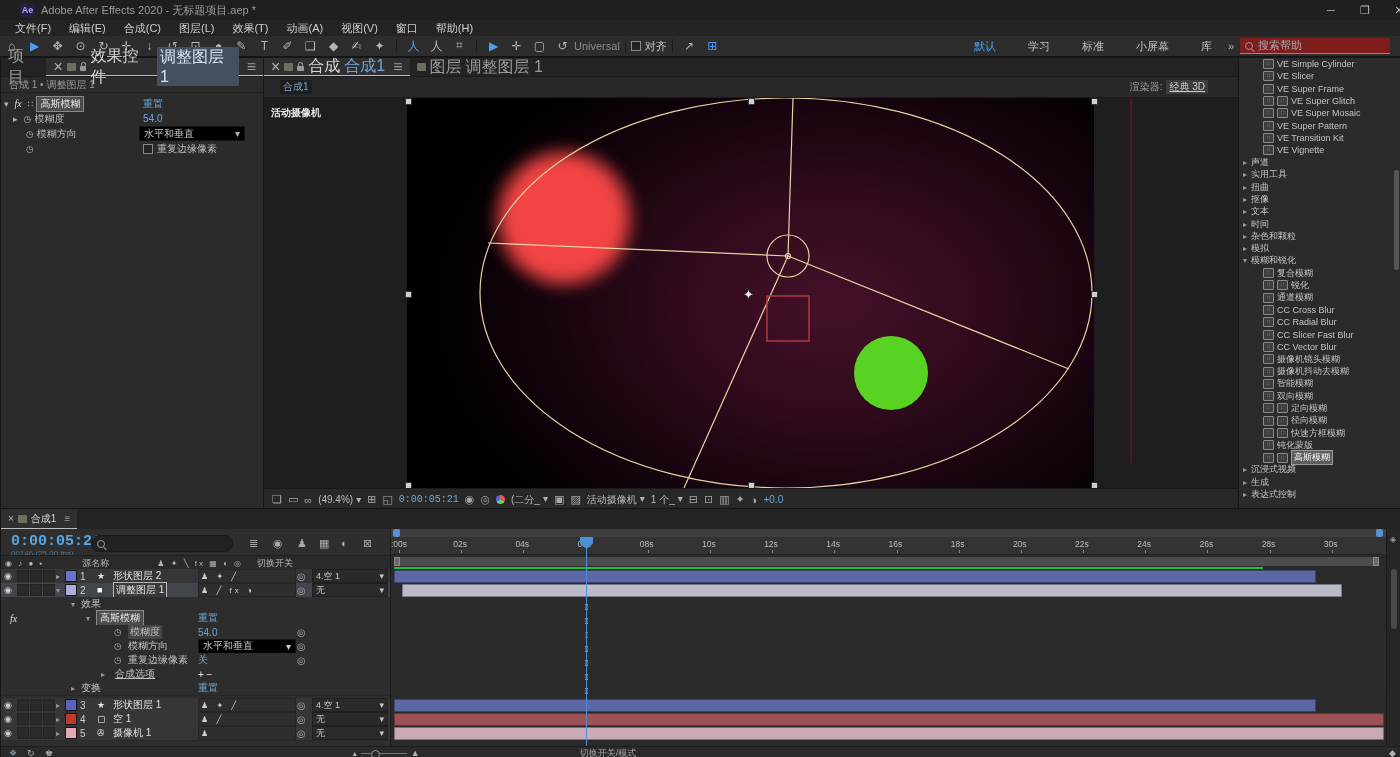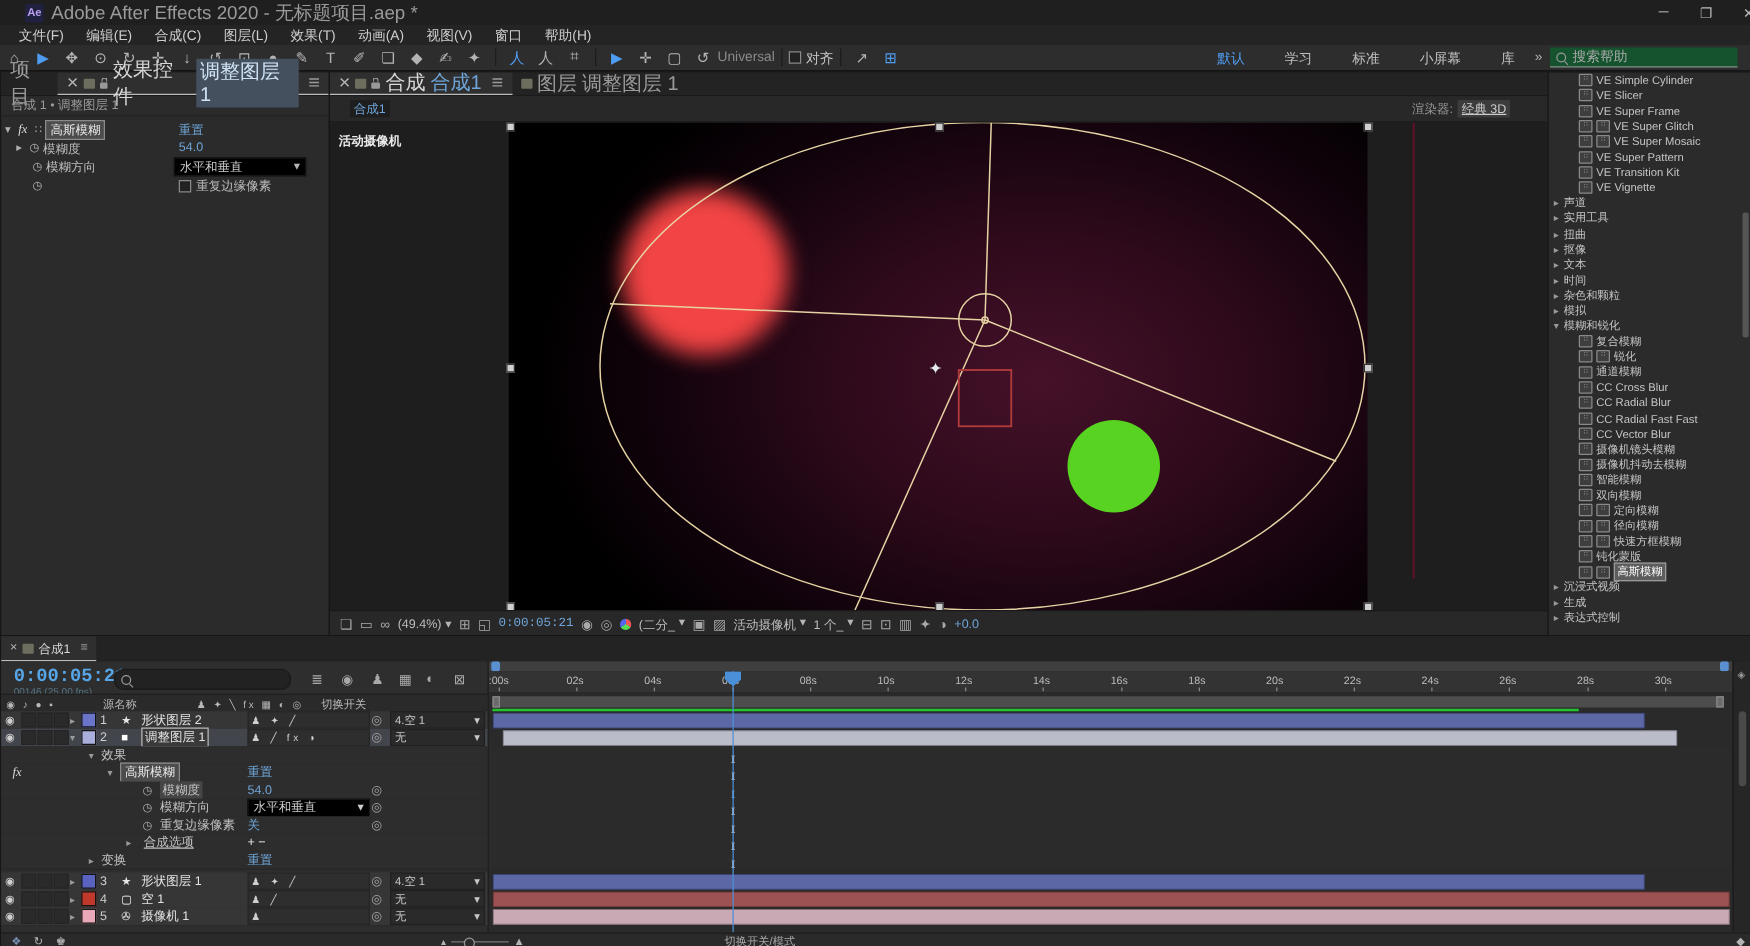--- a/index.html
+++ b/index.html
@@ -5,32 +5,32 @@
   html,body{margin:0;padding:0;background:#111;}
   #win{position:relative;width:1400px;height:757px;background:#1d1d1d;overflow:hidden;
        font-family:"Liberation Sans","DejaVu Sans",sans-serif;color:#c8c8c8;font-size:11px;
        -webkit-font-smoothing:antialiased;}
   .ic{display:inline-block;text-align:center;color:#b4b4b4;cursor:default;}
   .val{color:#6fa5d8;}
   .dim{color:#8a8a8a;}
   
   #titlebar{position:absolute;left:0;top:0;width:1400px;height:20px;background:#1f1f1f;display:flex;align-items:center;border-bottom:1px solid #141414;padding-left:16px;}
   #aelogo{width:15px;height:15px;margin:0 6px 0 4px;background:#20203f;color:#b9a0f0;font-size:9px;font-weight:bold;display:flex;align-items:center;justify-content:center;border-radius:2px;}
-  #apptitle{color:#9a9a9a;font-size:15px;}
+  #apptitle{color:#9a9a9a;font-size:11px;}
   .winbtn{width:34px;text-align:center;color:#bbb;font-size:11px;}
   #menubar{position:absolute;left:0;top:20px;width:1400px;height:16px;background:#242424;display:flex;align-items:center;padding-left:6px;border-bottom:1px solid #141414;}
   .mitem{padding:0 9px;color:#cfcfcf;font-size:11px;}
   #toolbar{position:absolute;left:0;top:36px;width:1400px;height:20px;background:#2d2d2d;display:flex;align-items:center;border-bottom:1px solid #141414;}
   .tool{width:23px;font-size:12px;}
   .tool.on{color:#4f9df2;}
   .tsep{width:1px;height:14px;background:#1c1c1c;margin:0 5px;}
   #wsbar{margin-left:auto;display:flex;align-items:center;}
   .ws{padding:0 16px;color:#c0c0c0;font-size:11px;}
   .ws.on{color:#4f9df2;}
-  #helpsearch{width:150px;height:15px;background:#14532d;border-bottom:1px solid #8a8a8a;margin:0 10px 0 6px;display:flex;align-items:center;color:#aaa;}
+  #helpsearch{width:150px;height:15px;background:#7f1d1d;border-bottom:1px solid #8a8a8a;margin:0 10px 0 6px;display:flex;align-items:center;color:#aaa;}
   .mag{width:6px;height:6px;border:1px solid #999;border-radius:50%;position:relative;margin:0 5px;}
   .mag::after{content:"";position:absolute;width:4px;height:1px;background:#999;transform:rotate(45deg);left:5px;top:7px;}
   
   .panel{position:absolute;background:#2b2b2b;border:1px solid #161616;}
   .tabstrip{height:18px;background:#232323;display:flex;align-items:stretch;font-size:16px;border-bottom:1px solid #1a1a1a;}
   .ptab{display:flex;align-items:center;padding:0 7px;color:#9a9a9a;gap:4px;}
   .ptab.on{background:#2f2f2f;color:#d8d8d8;border-bottom:1px solid #bcbcbc;}
   .pico{width:9px;height:8px;background:#6e6e5e;display:inline-block;border-radius:1px;}
   .lock{width:7px;height:5px;background:#999;display:inline-block;position:relative;margin-top:3px;border-radius:1px;}
   .lock::before{content:"";position:absolute;left:1px;top:-4px;width:3px;height:3px;border:1px solid #999;border-bottom:none;border-radius:3px 3px 0 0;}
@@ -461,21 +461,21 @@
         <div class="fx-row child">
         <span class="chev"></span>
         <span class="fxic a"></span>
 
         <span class="lbl">CC Radial Blur</span>
       </div>
         <div class="fx-row child">
         <span class="chev"></span>
         <span class="fxic a"></span>
 
-        <span class="lbl">CC Radial Fast Fast</span>
+        <span class="lbl">CC Slicer Fast Blur</span>
       </div>
         <div class="fx-row child">
         <span class="chev"></span>
         <span class="fxic a"></span>
 
         <span class="lbl">CC Vector Blur</span>
       </div>
         <div class="fx-row child">
         <span class="chev"></span>
         <span class="fxic a"></span>

